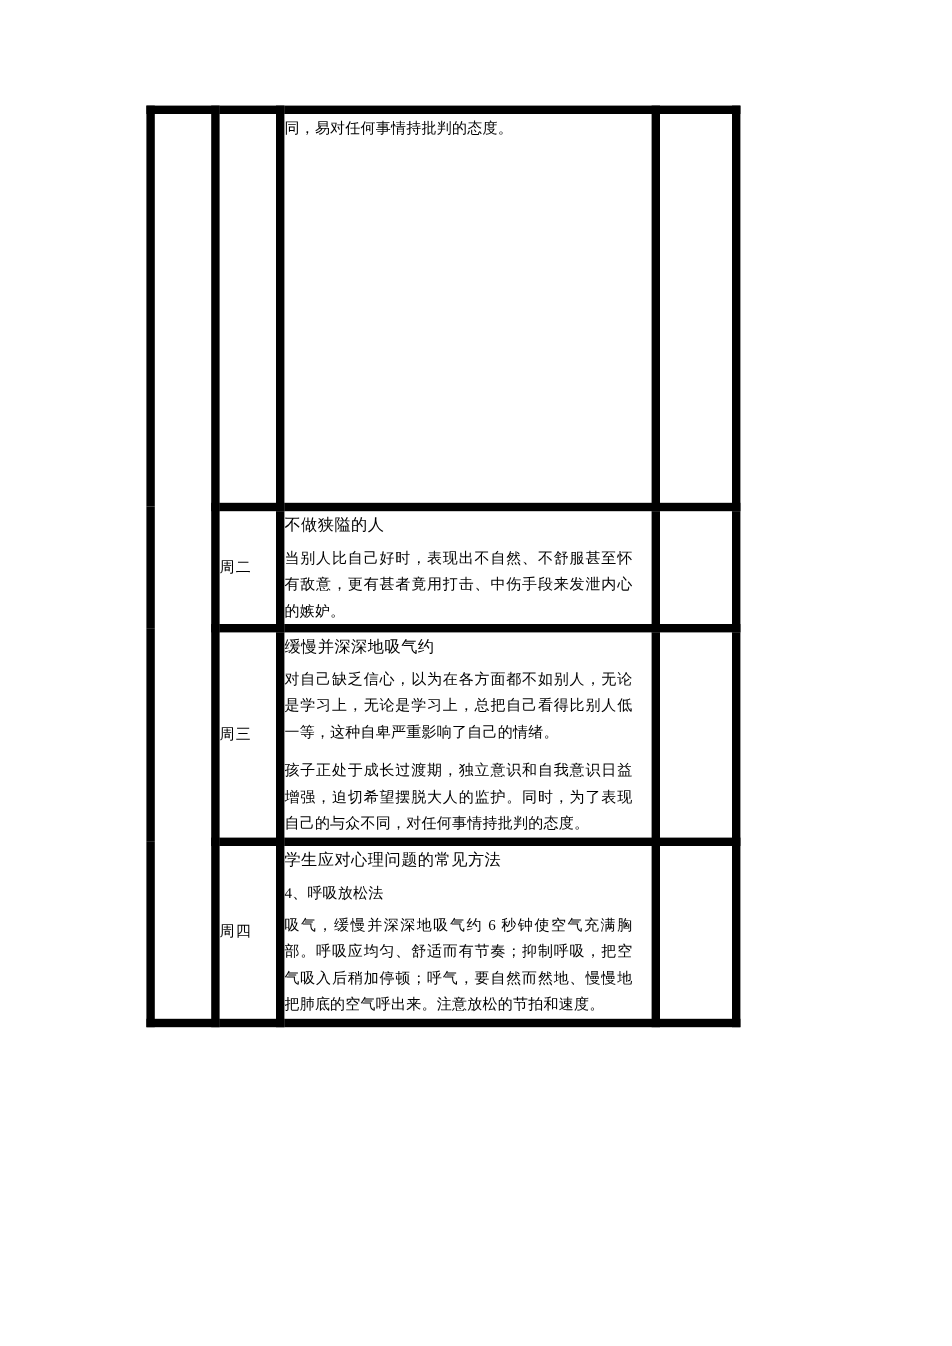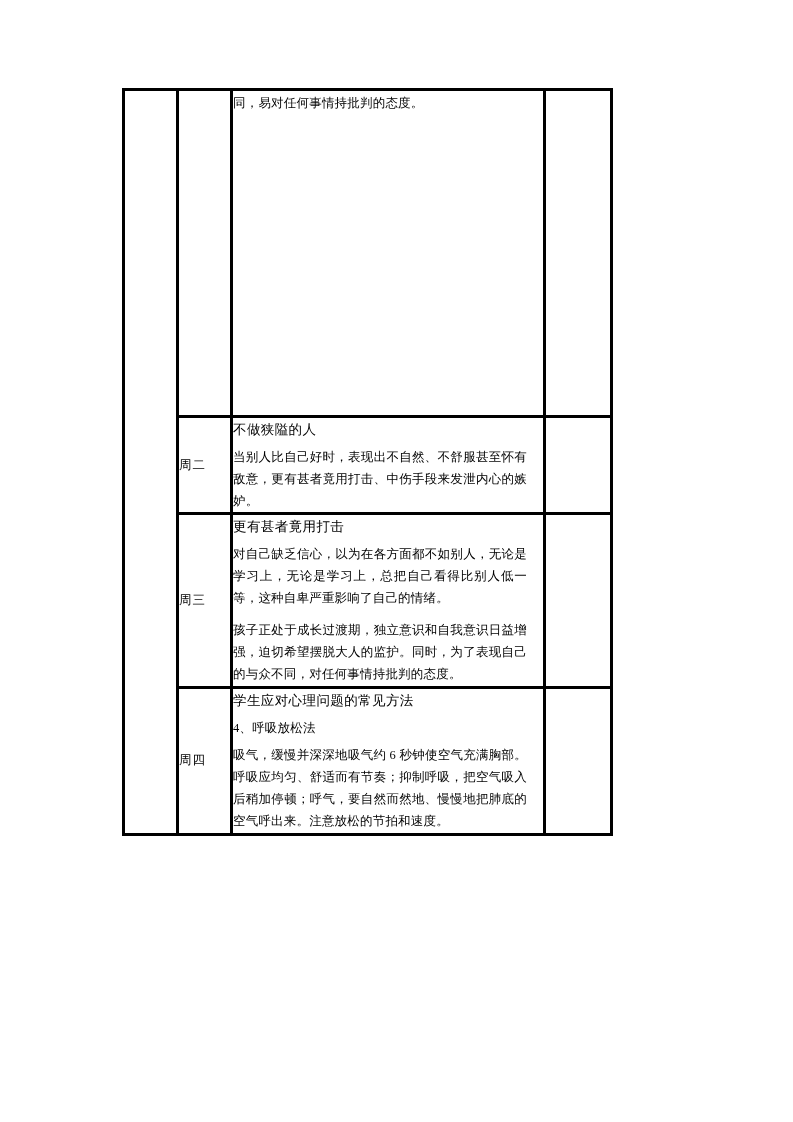--- a/index.html
+++ b/index.html
@@ -24,21 +24,21 @@
   }
   table.doc-table {
     position: absolute;
     left: 122px;
     top: 88px;
     width: 488px;
     border-collapse: collapse;
     table-layout: fixed;
   }
   table.doc-table td {
-    border: 3px solid #000000;
+    border: 7px solid #000000;
     vertical-align: middle;
     padding: 0;
   }
   col.c-first { width: 54px; }
   col.c-week  { width: 54px; }
   col.c-body  { width: 313px; }
   col.c-last  { width: 67px; }
 
   td.first-col { border-top: none; }
   td.week-col {
@@ -111,21 +111,21 @@
         <td class="body-col">
           <div class="title-line">不做狭隘的人</div>
           <div class="para">当别人比自己好时，表现出不自然、不舒服甚至怀有敌意，更有甚者竟用打击、中伤手段来发泄内心的嫉妒。</div>
         </td>
         <td class="last-col"></td>
       </tr>
 
       <tr>
         <td class="week-col">周三</td>
         <td class="body-col">
-          <div class="title-line">更有甚者竟用打击</div>
+          <div class="title-line">缓慢并深深地吸气约</div>
           <div class="para">对自己缺乏信心，以为在各方面都不如别人，无论是学习上，无论是学习上，总把自己看得比别人低一等，这种自卑严重影响了自己的情绪。</div>
           <div class="para">孩子正处于成长过渡期，独立意识和自我意识日益增强，迫切希望摆脱大人的监护。同时，为了表现自己的与众不同，对任何事情持批判的态度。</div>
         </td>
         <td class="last-col"></td>
       </tr>
 
       <tr>
         <td class="week-col">周四</td>
         <td class="body-col">
           <div class="title-line">学生应对心理问题的常见方法</div>

